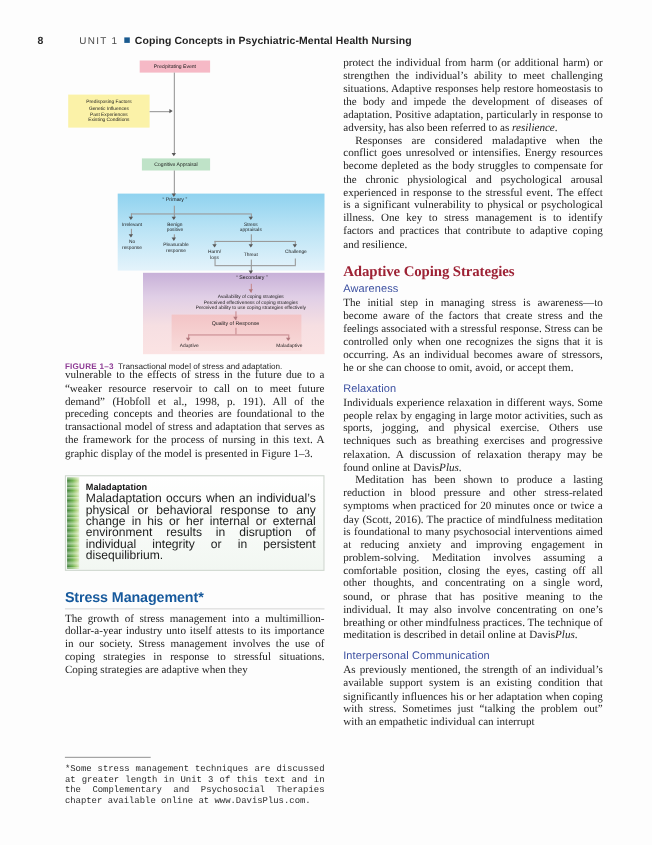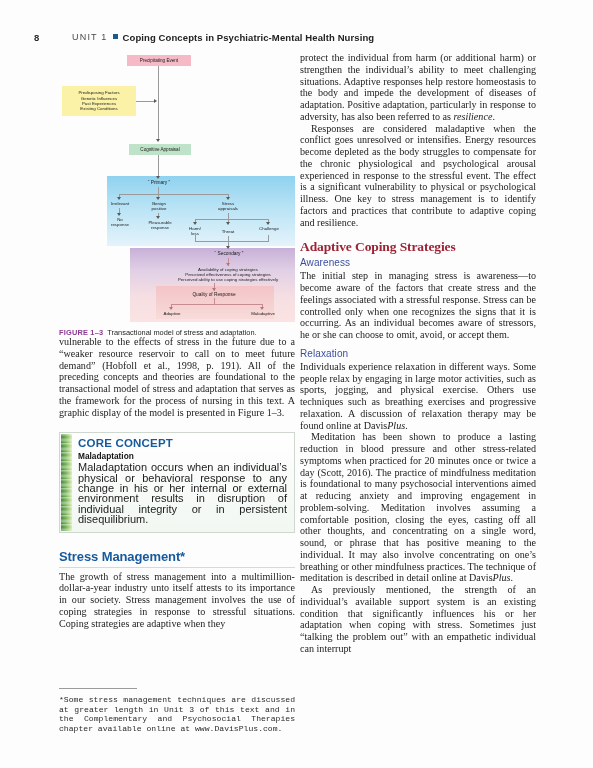--- a/index.html
+++ b/index.html
@@ -63,21 +63,21 @@
     letter-spacing: .1px;
   }
 
   
   .col {
     position: absolute;
     width: 236px;
     text-align: justify;
   }
   .col-left  { left: 59px;  top: 52px; }
-  .col-right { left: 300px; top: 52px; }
+  .col-right { left: 312px; top: 52px; }
 
   p.body {
     font-size: 10.1px;
     line-height: 11.75px;
     margin: 0;
     text-align: justify;
     text-justify: inter-word;
     hyphens: auto;
     color: #1c1c1c;
   }
@@ -403,21 +403,20 @@
 
       <div class="fig-caption">
         <span class="fig-num">FIGURE 1–3</span><span>Transactional model of stress and adaptation.</span>
       </div>
     </div>
 
     <p class="body" style="margin-top:12px;">vulnerable to the effects of stress in the future due to a “weaker resource reservoir to call on to meet future demand” (Hobfoll et al., 1998, p. 191). All of the preceding concepts and theories are foundational to the transactional model of stress and adaptation that serves as the framework for the process of nursing in this text. A graphic display of the model is presented in Figure 1–3.</p>
 
     <div class="core-box">
       <div class="core-stripe"></div>
-      <p class="core-title">CORE CONCEPT</p>
       <p class="core-term">Maladaptation</p>
       <p class="core-text">Maladaptation occurs when an individual’s physical or behavioral response to any change in his or her internal or external environment results in disruption of individual integrity or in persistent disequilibrium.</p>
     </div>
 
     <h2 class="head-a">Stress Management*</h2>
     <p class="body">The growth of stress management into a multimillion-dollar-a-year industry unto itself attests to its importance in our society. Stress management involves the use of coping strategies in response to stressful situations. Coping strategies are adaptive when they</p>
   </div>
 
   <div class="col col-right">
     <p class="body"><span>protect the individual from harm (or additional harm) or strengthen the individual’s ability to meet challenging situations. Adaptive responses help restore homeostasis to the body and impede the development of diseases of adaptation. Positive adaptation, particularly in response to adversity, has also been referred to as </span><span class="ital">resilience</span><span>.</span></p>
@@ -427,20 +426,21 @@
     <h2 class="head-a red">Adaptive Coping Strategies</h2>
 
     <h3 class="head-b first">Awareness</h3>
     <p class="body">The initial step in managing stress is awareness—to become aware of the factors that create stress and the feelings associated with a stressful response. Stress can be controlled only when one recognizes the signs that it is occurring. As an individual becomes aware of stressors, he or she can choose to omit, avoid, or accept them.</p>
 
     <h3 class="head-b">Relaxation</h3>
     <p class="body"><span>Individuals experience relaxation in different ways. Some people relax by engaging in large motor activities, such as sports, jogging, and physical exercise. Others use techniques such as breathing exercises and progressive relaxation. A discussion of relaxation therapy may be found online at Davis</span><span class="ital">Plus</span><span>.</span></p>
 
     <p class="body"><span>Meditation has been shown to produce a lasting reduction in blood pressure and other stress-related symptoms when practiced for 20 minutes once or twice a day (Scott, 2016). The practice of mindfulness meditation is foundational to many psychosocial interventions aimed at reducing anxiety and improving engagement in problem-solving. Meditation involves assuming a comfortable position, closing the eyes, casting off all other thoughts, and concentrating on a single word, sound, or phrase that has positive meaning to the individual. It may also involve concentrating on one’s breathing or other mindfulness practices. The technique of meditation is described in detail online at Davis</span><span class="ital">Plus</span><span>.</span></p>
 
+    <h3 class="head-b">Interpersonal Communication</h3>
     <p class="body">As previously mentioned, the strength of an individual’s available support system is an existing condition that significantly influences his or her adaptation when coping with stress. Sometimes just “talking the problem out” with an empathetic individual can interrupt</p>
   </div>
 
   <div class="footnote">
     <div class="footnote-rule"></div>
     <p>*Some stress management techniques are discussed at greater length in Unit 3 of this text and in the Complementary and Psychosocial Therapies chapter available online at www.DavisPlus.com.</p>
   </div>
 
 </div>
 

